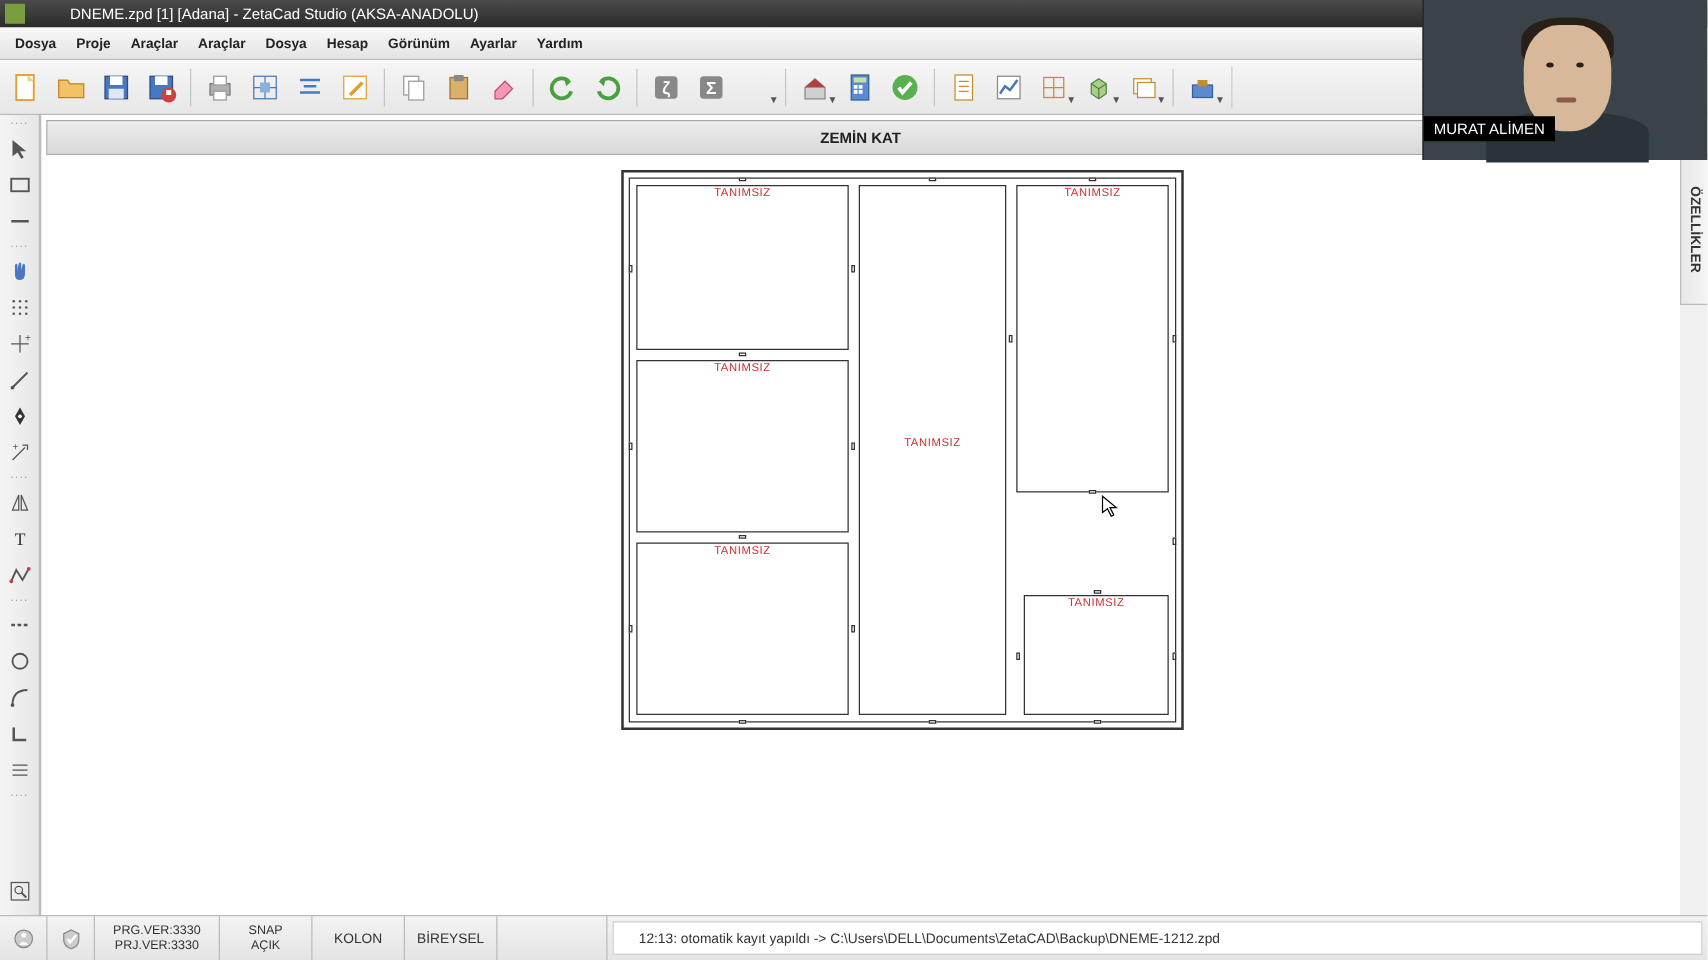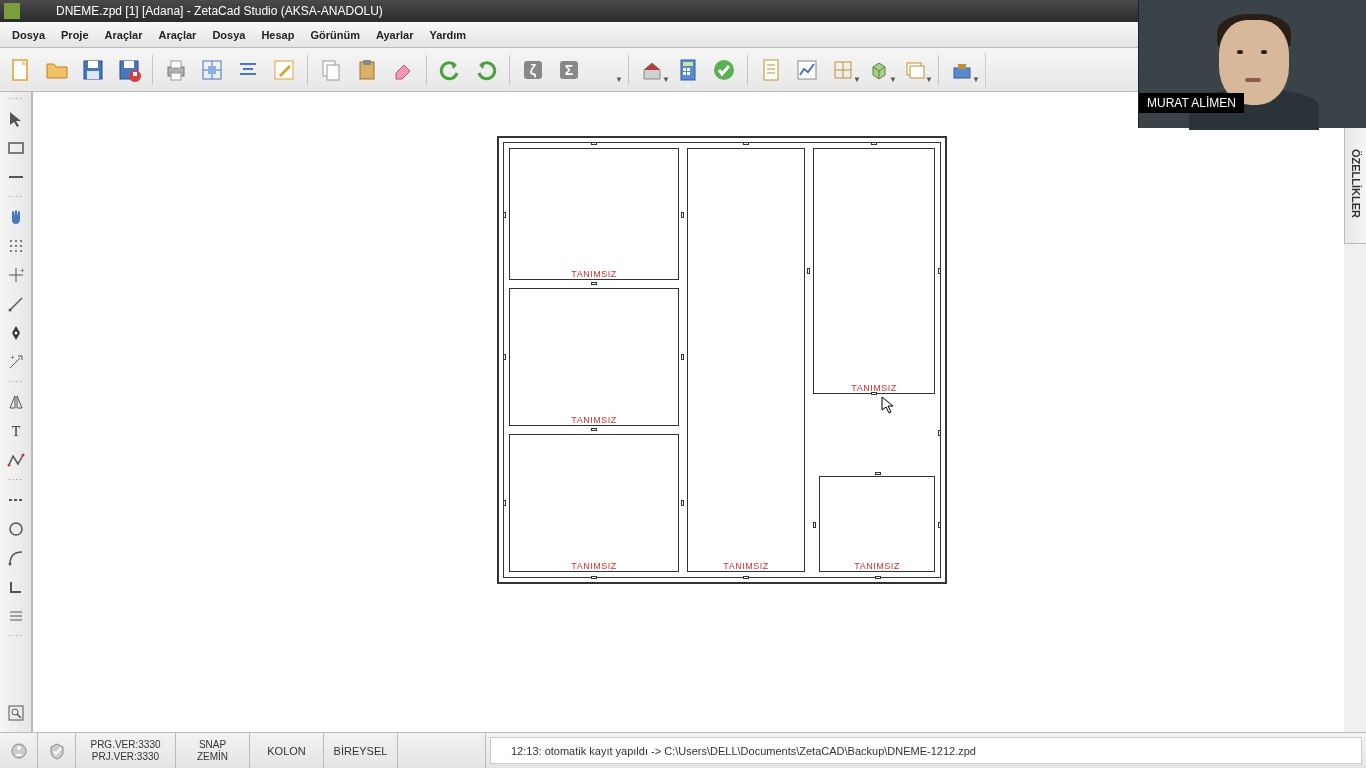--- a/index.html
+++ b/index.html
@@ -30,21 +30,21 @@
 
 
 .canvas-wrap { position: absolute; left: 32px; right: 22px; top: 92px; bottom: 34px; background: #fff; border-left: 1px solid #bbb; }
 .canvas-header { height: 28px; background: linear-gradient(#ececec,#d9d9d9); border: 1px solid #aaa; margin: 4px 4px 0 4px; display: flex; align-items: center; justify-content: center; font-weight: bold; font-size: 12px; color: #222; }
 .canvas { position: absolute; left: 4px; right: 4px; top: 36px; bottom: 4px; background: #fff; overflow: hidden; }
 
 
 .plan { position: absolute; left: 460px; top: 8px; width: 450px; height: 448px; }
 .outer-wall { position: absolute; left: 0; top: 0; right: 0; bottom: 0; border: 2px solid #333; }
 .inner-wall { position: absolute; left: 6px; top: 6px; right: 6px; bottom: 6px; border: 1px solid #333; }
-.room { position: absolute; border: 1px solid #333; display: flex; align-items: flex-end; justify-content: center; }
+.room { position: absolute; border: 1px solid #333; display: flex; align-items: flex-start; justify-content: center; }
 .room-label { color: #d03030; font-size: 9px; letter-spacing: 0.5px; }
 .marker { position: absolute; width: 6px; height: 3px; border: 1px solid #333; background: #fff; }
 .marker.v { width: 3px; height: 6px; }
 
 
 .cursor { position: absolute; left: 844px; top: 268px; pointer-events: none; }
 
 
 .webcam { position: absolute; right: 0; top: 0; width: 228px; height: 128px; background: #3a4347; border-left: 1px solid #222; }
 .webcam .face { position: absolute; left: 80px; top: 20px; width: 70px; height: 85px; background: #d8b89a; border-radius: 40% 40% 45% 45%; }
@@ -383,20 +383,23 @@
       </svg>
     </div>
   <div style="height:6px"></div>
 </div>
 
 <div class="right-tab">
   <span>ÖZELLİKLER</span>
 </div>
 
 <div class="canvas-wrap">
+  <div class="canvas-header">
+    <span>ZEMİN KAT</span>
+  </div>
   <div class="canvas">
     <div class="plan">
       <div class="outer-wall"></div>
       <div class="inner-wall"></div>
 
       <div class="room" style="left:12px;top:12px;width:170px;height:132px">
         <span class="room-label">TANIMSIZ</span>
       </div>
 
       <div class="room" style="left:12px;top:152px;width:170px;height:138px">
@@ -471,21 +474,21 @@
         <path d="M9 2 L15 5 L15 10 Q15 15 9 17 Q3 15 3 10 L3 5 Z" fill="#ccc" stroke="#888"></path>
         <path d="M6 9 L8 12 L13 6" fill="none" stroke="#fff" stroke-width="2"></path>
       </svg>
     </div>
   <div class="sb-cell sb-ver">
     <span>PRG.VER:3330</span>
     <span>PRJ.VER:3330</span>
   </div>
   <div class="sb-cell sb-snap">
     <span>SNAP</span>
-    <span>ZEMİN</span>
+    <span>AÇIK</span>
   </div>
   <div class="sb-cell sb-btn">
       <span>KOLON</span>
     </div>
   <div class="sb-cell sb-btn">
       <span>BİREYSEL</span>
     </div>
   <div class="sb-cell sb-gap"></div>
   <div class="sb-msg">
       <span>12:13: otomatik kayıt yapıldı -&gt; C:\Users\DELL\Documents\ZetaCAD\Backup\DNEME-1212.zpd</span>

